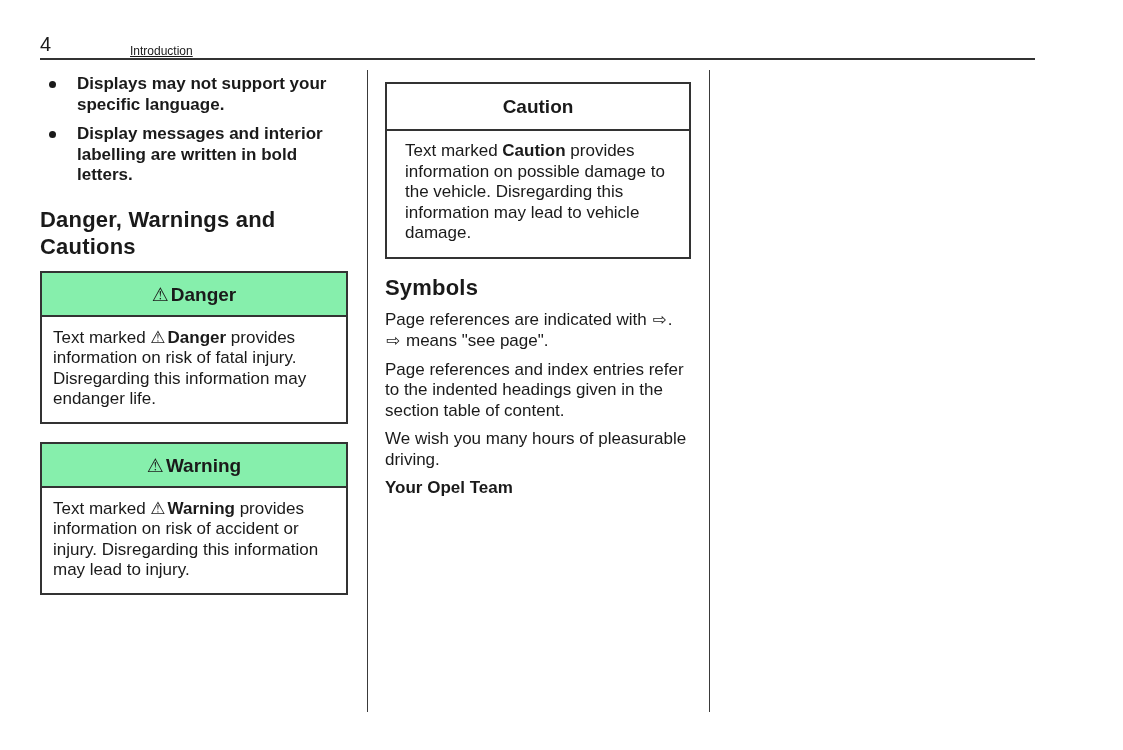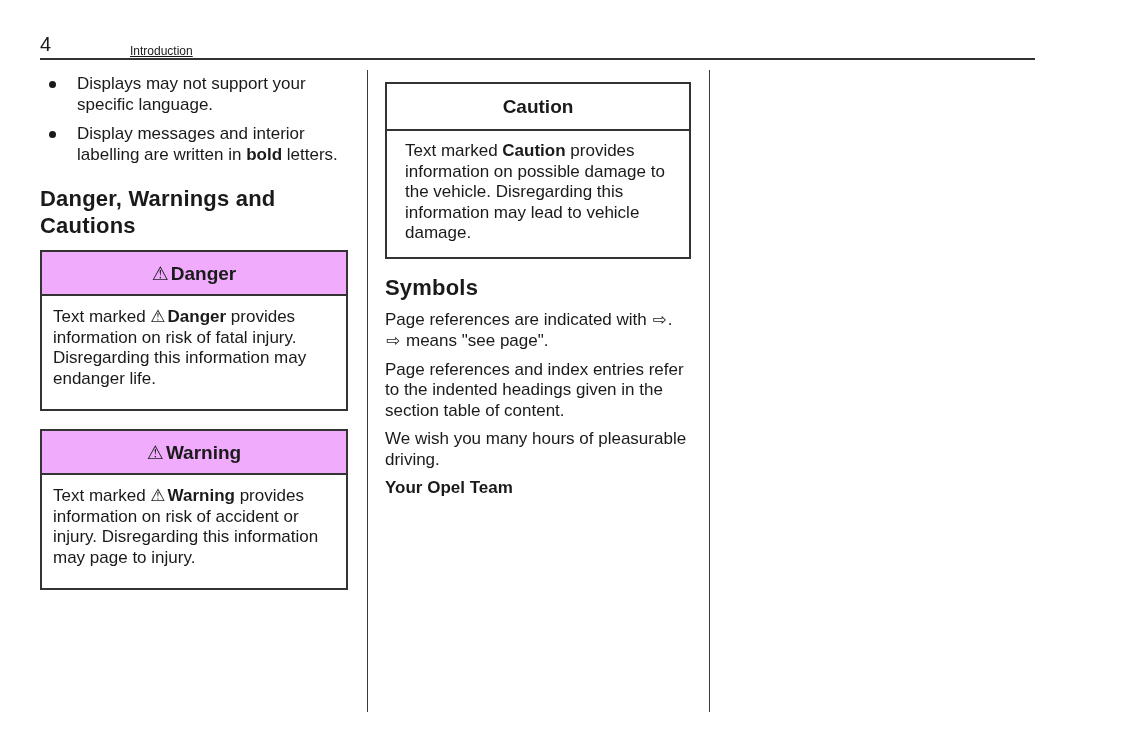--- a/index.html
+++ b/index.html
@@ -33,21 +33,21 @@
   }
   .divider-1 { left:367px; }
   .divider-2 { left:709px; }
 
   
   .col-left   { position:absolute; left:40px;  top:74px; width:308px; }
   .col-middle { position:absolute; left:385px; top:76px; width:306px; }
   .col-right  { position:absolute; left:725px; top:70px; width:310px; height:642px; }
 
   
-  .bullet-list { list-style:none; }
+  .bullet-list { list-style:none;font-weight:bold; }
   .bullet-list li {
     position:relative; padding-left:37px;
     font-size:17px; line-height:20.5px;
     margin-bottom:9px;
   }
   .bullet-dot {
     position:absolute; left:9px; top:7px;
     width:7px; height:7px; border-radius:50%;
     background:#1a1a1a;
   }
@@ -63,23 +63,23 @@
     margin-top:11px;
     background:#ffffff;
   }
   .alert-box.warning { margin-top:18px; }
   .alert-header {
     text-align:center;
     font-weight:bold; font-size:19px; line-height:22px;
     padding:10px 4px 9px;
     border-bottom:2px solid #333333;
   }
-  .alert-header.gray { background:#f0abfc; }
+  .alert-header.gray { background:#86efac; }
   .alert-body {
-    padding:10px 11px 20px;
+    padding:10px 11px 12px;
     font-size:17px; line-height:20.5px;
   }
   .warn-icon {
     font-family:"DejaVu Sans", sans-serif;
     font-weight:400;
     padding-right:2px;
   }
   .alert-header .warn-icon { font-weight:bold; }
 
   
@@ -136,21 +136,21 @@
     <p class="alert-body">
       <span>Text marked </span><span class="warn-icon">⚠</span><b>Danger</b><span> provides information on risk of fatal injury. Disregarding this information may endanger life.</span>
     </p>
   </div>
 
   <div class="alert-box warning">
     <div class="alert-header gray">
       <span class="warn-icon">⚠</span><span>Warning</span>
     </div>
     <p class="alert-body">
-      <span>Text marked </span><span class="warn-icon">⚠</span><b>Warning</b><span> provides information on risk of accident or injury. Disregarding this information may page to injury.</span>
+      <span>Text marked </span><span class="warn-icon">⚠</span><b>Warning</b><span> provides information on risk of accident or injury. Disregarding this information may lead to injury.</span>
     </p>
   </div>
 
 </section>
 
 <section class="col-middle">
 
   <div class="alert-box caution-box">
     <div class="alert-header">
       <span>Caution</span>

